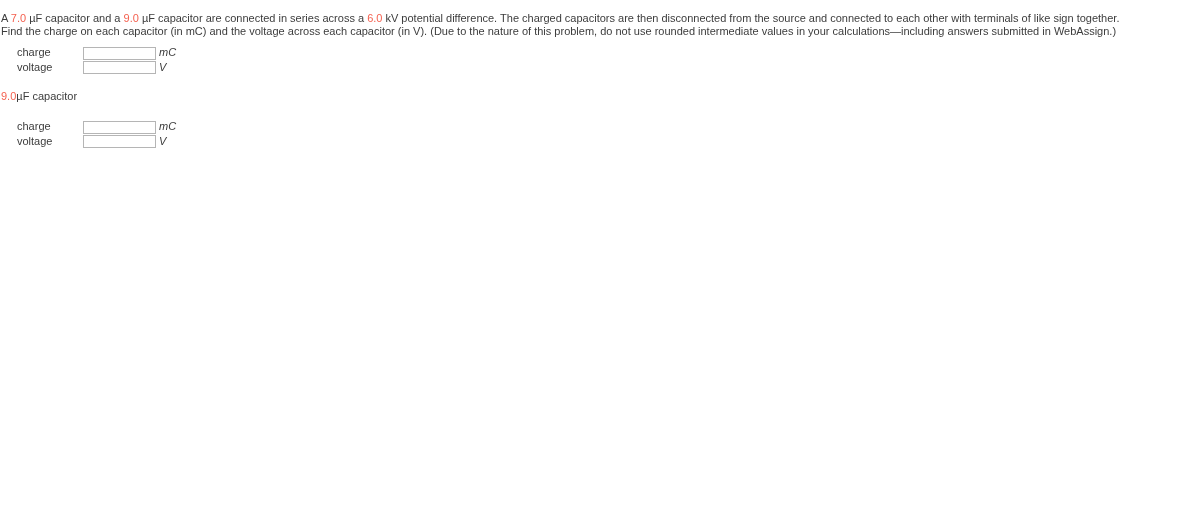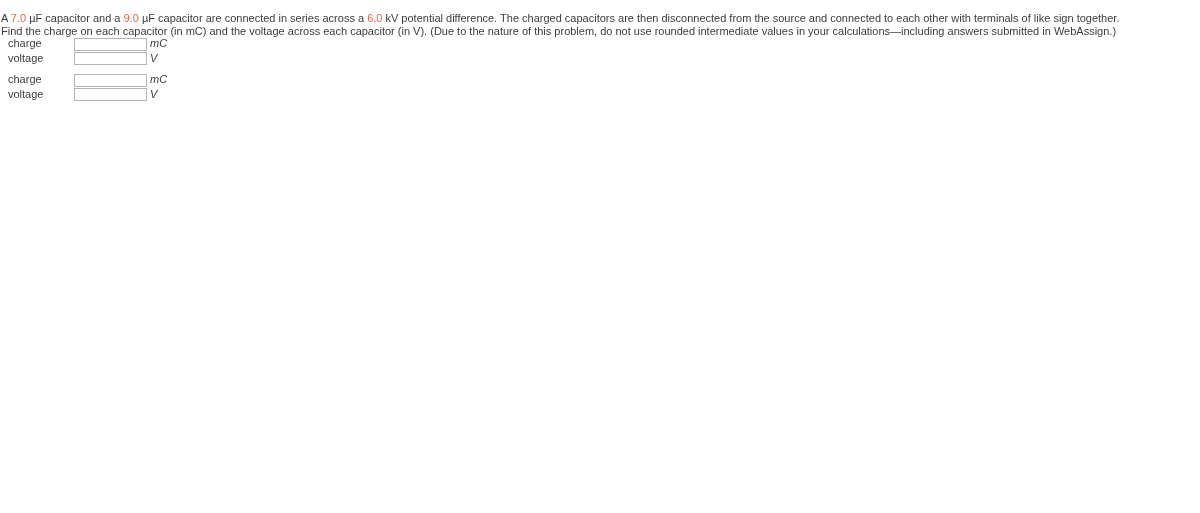--- a/index.html
+++ b/index.html
@@ -57,21 +57,21 @@
     padding: 0;
     white-space: nowrap;
   }
   .group-heading .val {
     color: #f4604f;
   }
 
   .field-table {
     border-collapse: collapse;
     border-spacing: 0;
-    margin: 7px;
+    margin: 16px;
     padding: 0;
   }
   .field-table td {
     padding: 0;
     margin: 0;
     vertical-align: middle;
     font-size: 11px;
     line-height: 14px;
     height: 14px;
     color: #3c3c3c;
@@ -132,20 +132,21 @@
           <td class="input-cell">
             <input class="answer-box" type="text" value="" style="">
           </td>
           <td class="unit-cell">V</td>
         </tr>
       </tbody>
         </table>
     </div>
 
     <div class="group">
+      <div class="group-heading"><span class="val">9.0</span><span>µF capacitor</span></div>
       <table class="field-table">
         <tbody>
             <tr>
           <td class="label-cell">charge</td>
           <td class="input-cell">
             <input class="answer-box" type="text" value="" style="">
           </td>
           <td class="unit-cell">mC</td>
         </tr>
         <tr>

